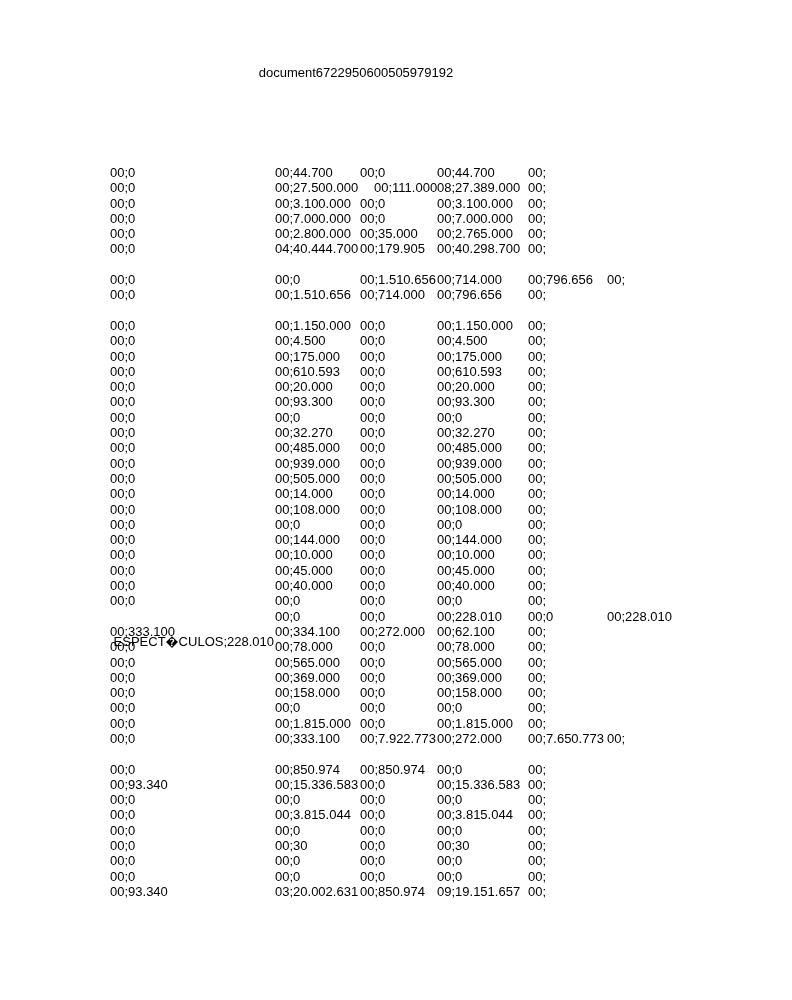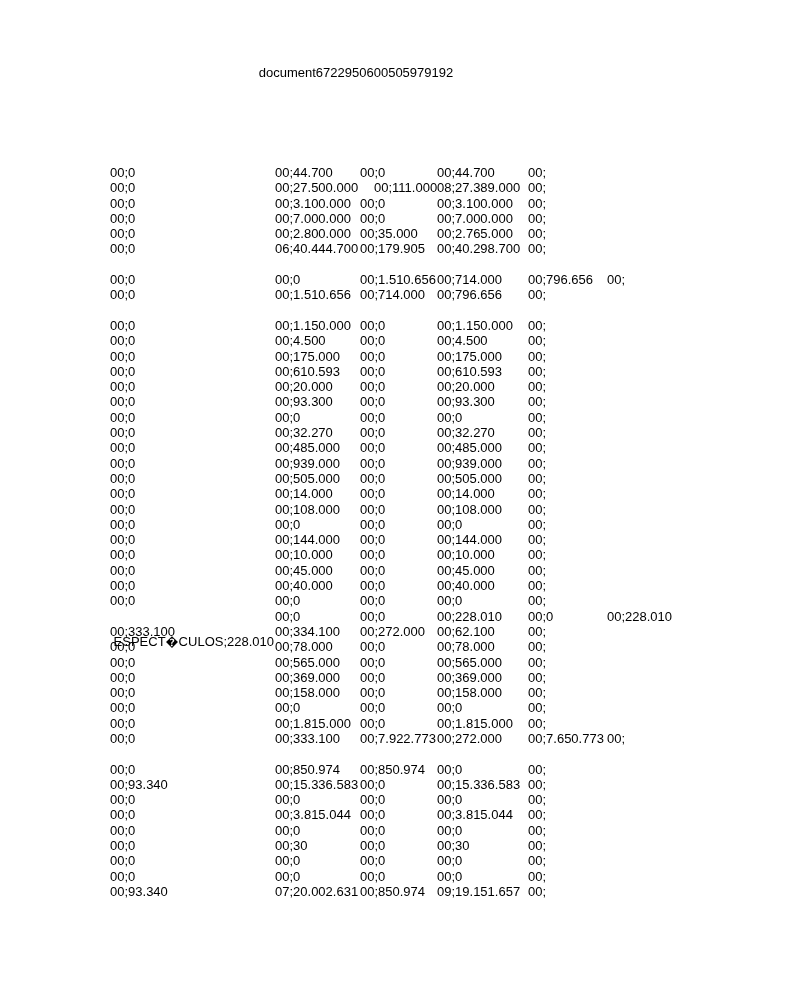--- a/index.html
+++ b/index.html
@@ -94,21 +94,21 @@
       </div>
       <div class="data-row">
         <span class="data-cell" style="left: 110px;">00;0</span>
         <span class="data-cell" style="left: 275px;">00;2.800.000</span>
         <span class="data-cell" style="left: 360px;">00;35.000</span>
         <span class="data-cell" style="left: 437px;">00;2.765.000</span>
         <span class="data-cell" style="left: 528px;">00;</span>
       </div>
       <div class="data-row">
         <span class="data-cell" style="left: 110px;">00;0</span>
-        <span class="data-cell" style="left: 275px;">06;40.444.700</span>
+        <span class="data-cell" style="left: 275px;">04;40.444.700</span>
         <span class="data-cell" style="left: 360px;">00;179.905</span>
         <span class="data-cell" style="left: 437px;">00;40.298.700</span>
         <span class="data-cell" style="left: 528px;">00;</span>
       </div>
       <div class="block-spacer"></div>
       <div class="data-row">
         <span class="data-cell" style="left: 110px;">00;0</span>
         <span class="data-cell" style="left: 275px;">00;0</span>
         <span class="data-cell" style="left: 360px;">00;1.510.656</span>
         <span class="data-cell" style="left: 437px;">00;714.000</span>
@@ -373,20 +373,20 @@
       </div>
       <div class="data-row">
         <span class="data-cell" style="left: 110px;">00;0</span>
         <span class="data-cell" style="left: 275px;">00;0</span>
         <span class="data-cell" style="left: 360px;">00;0</span>
         <span class="data-cell" style="left: 437px;">00;0</span>
         <span class="data-cell" style="left: 528px;">00;</span>
       </div>
       <div class="data-row">
         <span class="data-cell" style="left: 110px;">00;93.340</span>
-        <span class="data-cell" style="left: 275px;">07;20.002.631</span>
+        <span class="data-cell" style="left: 275px;">03;20.002.631</span>
         <span class="data-cell" style="left: 360px;">00;850.974</span>
         <span class="data-cell" style="left: 437px;">09;19.151.657</span>
         <span class="data-cell" style="left: 528px;">00;</span>
       </div>
     </div>
 
 </div>
 
 </body></html>

